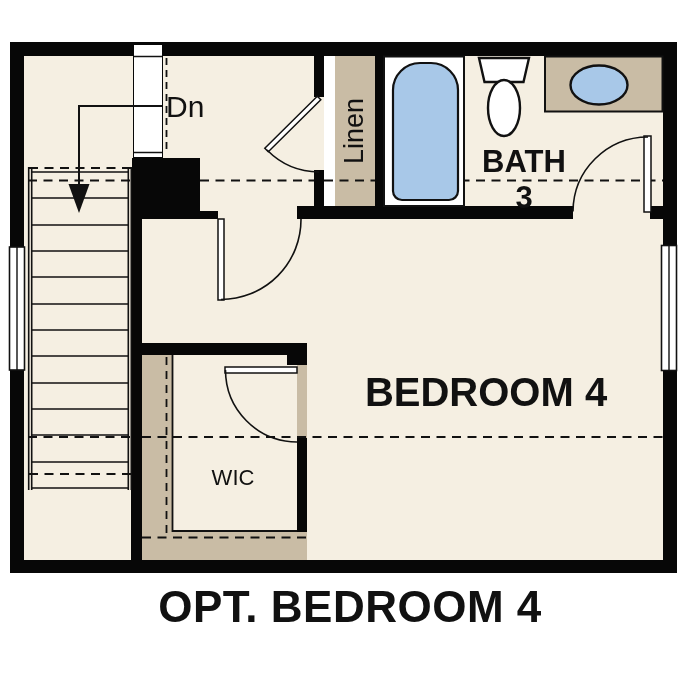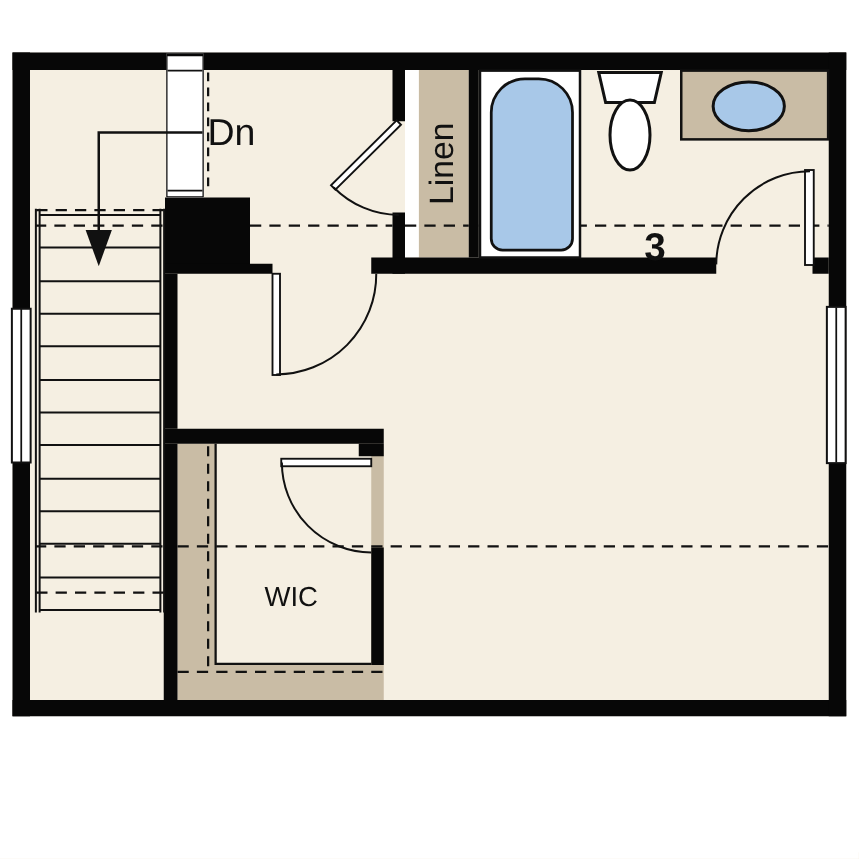--- a/index.html
+++ b/index.html
@@ -129,17 +129,20 @@
       <path d="M573,211.5 A75,75 0 0 1 648,137" fill="none" stroke="#111" stroke-width="1.6"></path>
     </g>
     <g>
       <rect x="225" y="367" width="72" height="6" fill="#FFFFFF" stroke="#111" stroke-width="1.5"></rect>
       <path d="M225.5,370 A72,72 0 0 0 297,442" fill="none" stroke="#111" stroke-width="1.6"></path>
     </g>
   </svg>
 
   <div class="lbl" style="left:166px;top:90px;font-size:30px;">Dn</div>
   <div class="lbl rot" style="left:354px;top:131px;font-size:27px;">Linen</div>
+  <div class="lbl lbl-bold center-x" style="left:524px;top:144px;font-size:31px;">BATH</div>
   <div class="lbl lbl-bold center-x" style="left:524px;top:180px;font-size:31px;">3</div>
+  <div class="lbl lbl-bold center-x" style="left:486px;top:370px;font-size:40px;">BEDROOM 4</div>
   <div class="lbl center-x" style="left:233px;top:465px;font-size:22px;">WIC</div>
 
+  <div class="lbl lbl-bold center-x" style="left:350px;top:582px;font-size:44px;letter-spacing:0.5px;">OPT. BEDROOM 4</div>
 
 </div>
 
 </body></html>

